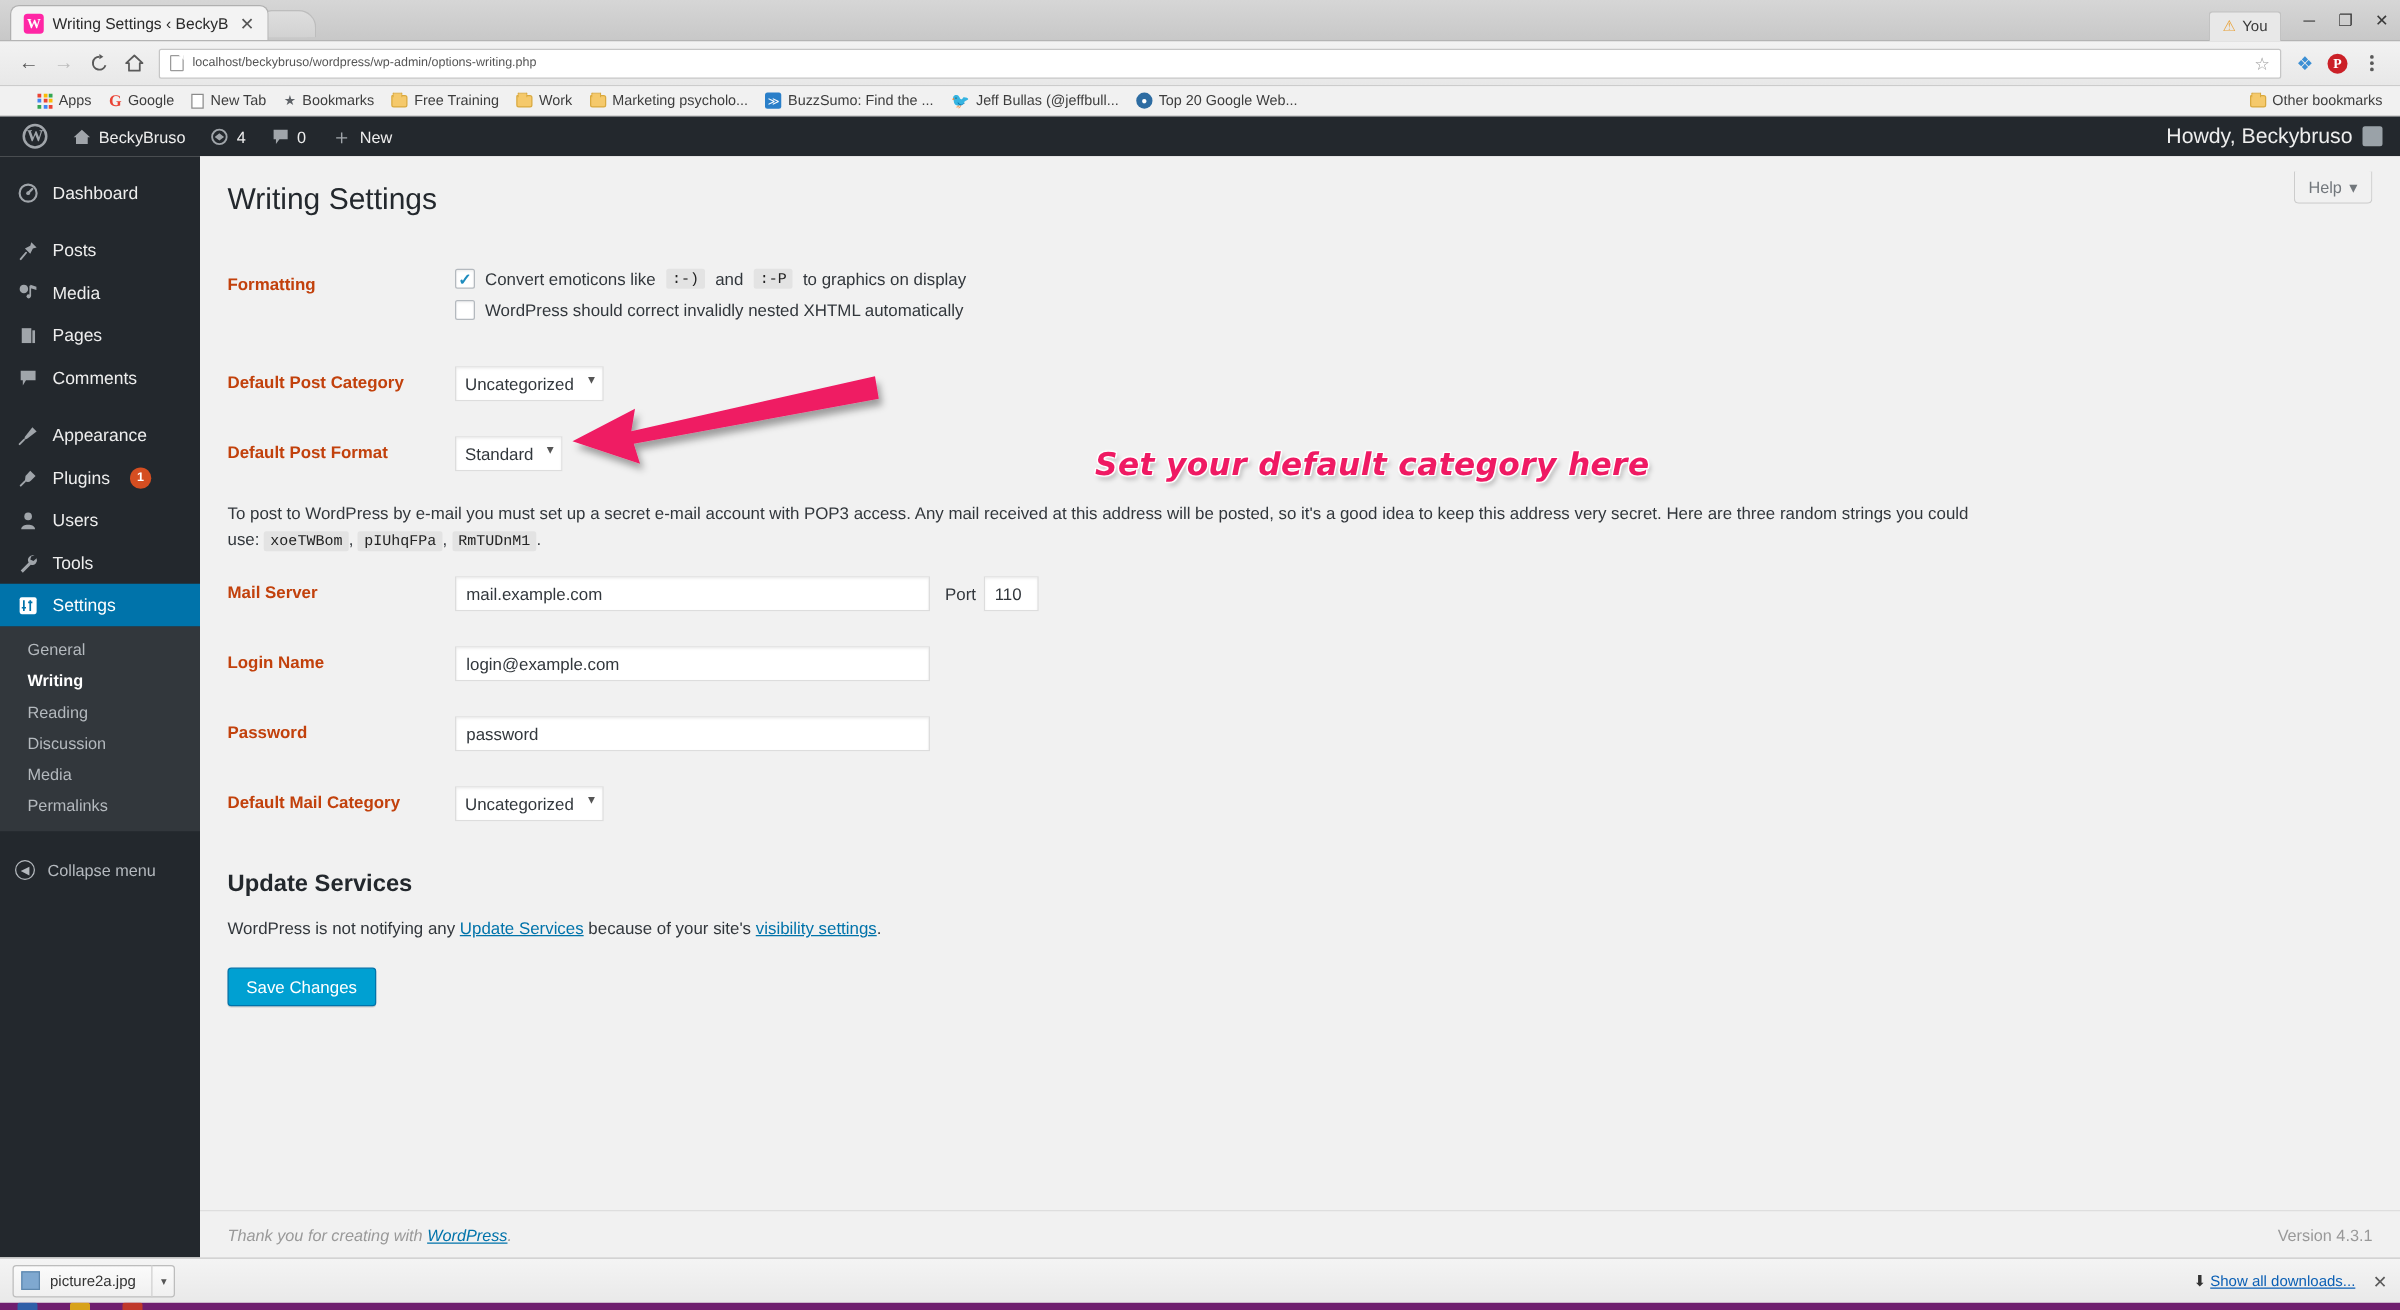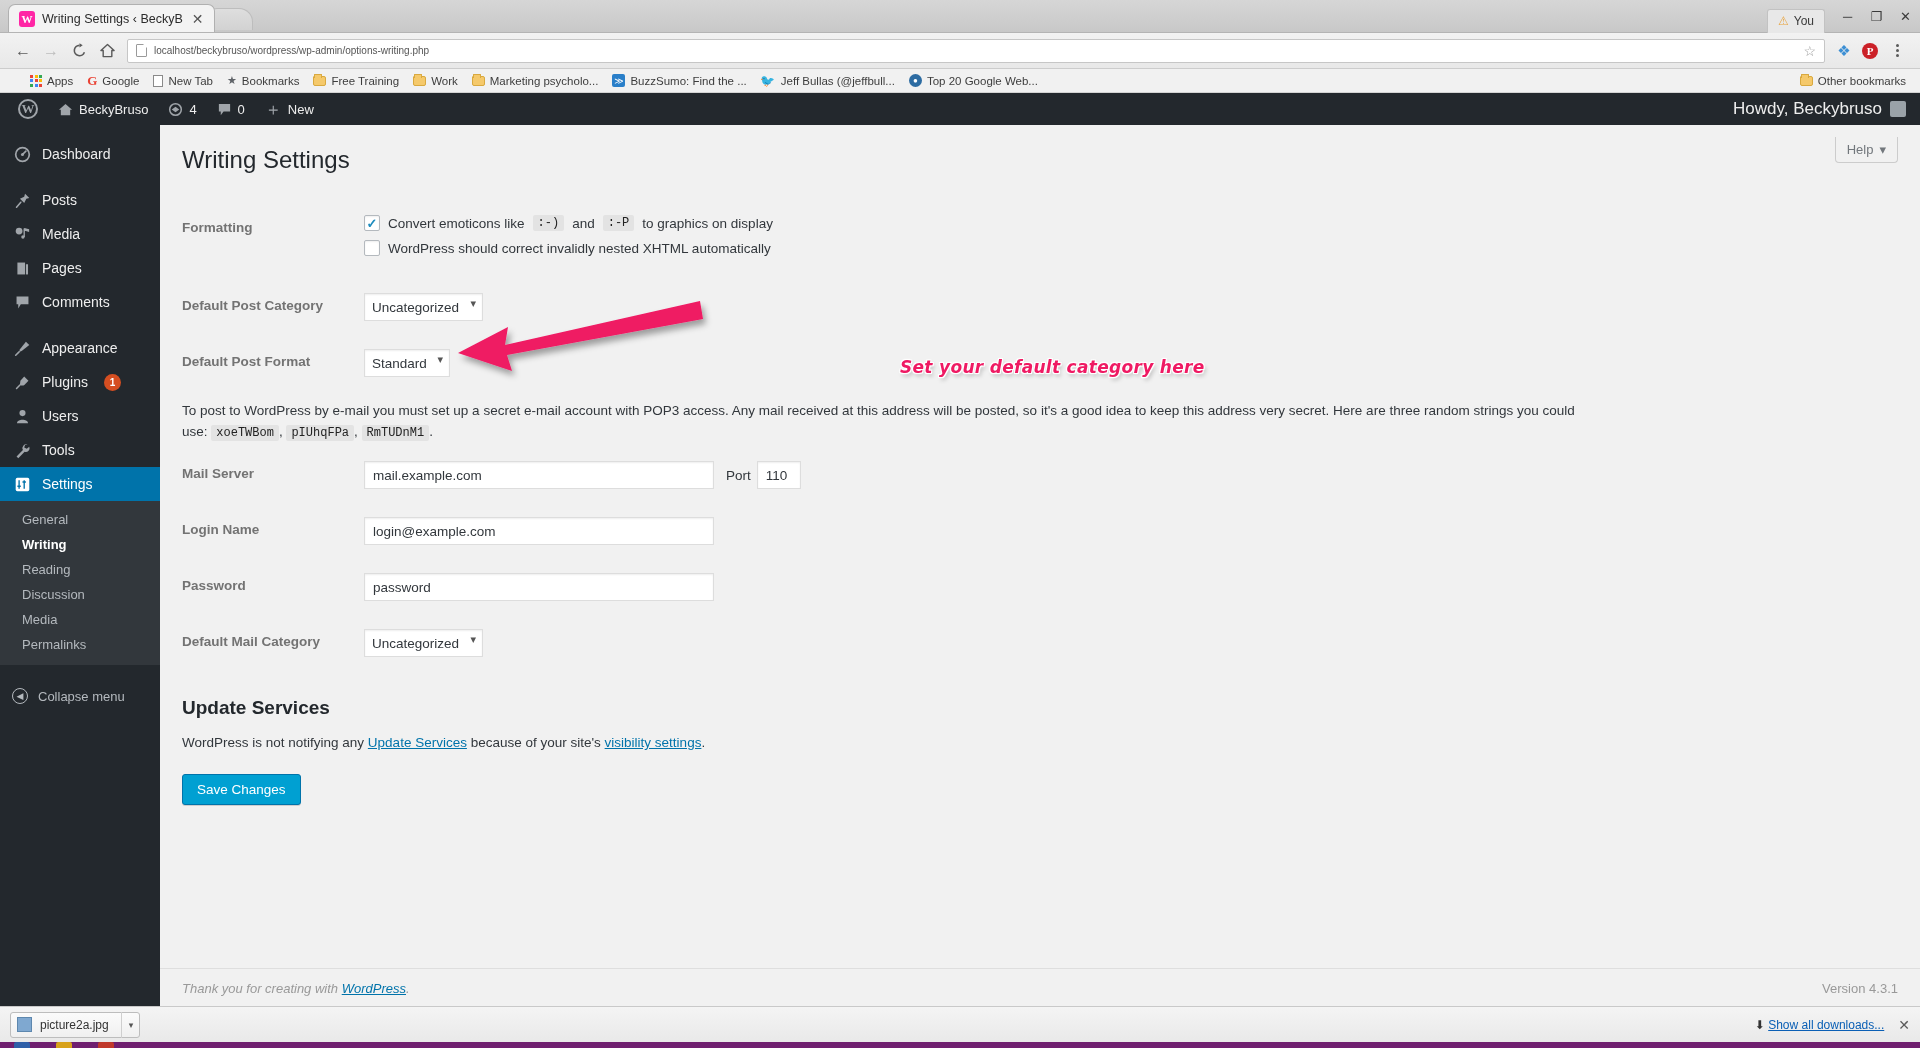--- a/index.html
+++ b/index.html
@@ -261,21 +261,21 @@
     padding: 9px 0 4px 0; line-height: 1.3;
     margin-bottom: 22px;
   }
   h2.section {
     font-size: 19px; font-weight: 600; color:#23282d;
     margin: 26px 0 0 0; padding: 0 0 4px 0;
   }
   table.form-table { width: 100%; border-collapse: collapse; }
   table.form-table th {
     width: 182px; text-align: left; vertical-align: top;
-    font-size: 13.5px; font-weight: 600; color:#737373;
+    font-size: 13.5px; font-weight: 600; color:#c2410c;
     padding: 18px 10px 18px 0; line-height: 1.3;
   }
   table.form-table td {
     padding: 14px 10px 14px 0; vertical-align: top;
     font-size: 13.5px; color:#32373c;
   }
   .chk-row { display:flex; align-items:center; gap:8px; margin-bottom: 9px;
              font-size: 13.5px; color:#32373c; }
   .chk {
     width: 16px; height: 16px; flex:0 0 16px;
@@ -308,21 +308,21 @@
     max-width: 1400px; margin: 10px 0 4px 0;
   }
   input.wp-text {
     font-family:"Liberation Sans",sans-serif;
     font-size:13.5px; color:#32373c;
     padding: 5px 8px; border:1px solid #ddd; background:#fff;
     box-shadow: inset 0 1px 2px rgba(0,0,0,.07);
     border-radius:0; height:28px;
   }
   input.wp-text::placeholder { color:#72777c; }
-  .regular-text { width: 350px; }
+  .regular-text { width: 380px; }
   .small-text { width: 44px; }
   .port-label { font-size:13.5px; color:#32373c; margin: 0 6px 0 12px; }
   .inline-row { display:flex; align-items:center; }
   a.wp-link { color:#0073aa; text-decoration: underline; }
   .mono-str { font-family:"Liberation Mono", monospace; }
   .btn-primary {
     background:#00a0d2; border:1px solid #0073aa;
     color:#fff; font-size:13.5px;
     padding: 7px 14px; border-radius:3px;
     box-shadow: 0 1px 0 rgba(0,0,0,.15);
@@ -334,23 +334,23 @@
     border-top:1px solid #dedede;
     padding: 12px 22px 10px;
     display:flex; justify-content:space-between;
     font-size:13px; color:#999; font-style: italic;
   }
   .wp-footer .ver { font-style: normal; }
 
   
   .annot { position:absolute; pointer-events:none; }
   .annot-text {
-    position:absolute; left: 740px; top: 232px;
+    position:absolute; left: 716px; top: 232px;
     font-family:"DejaVu Sans", sans-serif;
-    font-size: 17px; font-weight: bold; font-style: italic;
+    font-size: 25px; font-weight: bold; font-style: italic;
     color: #ef1a63;
     -webkit-text-stroke: 1px #fff;
     paint-order: stroke fill;
     text-shadow: 0 0 3px #fff, 0 0 3px #fff, 1px 1px 0 #fff, -1px 1px 0 #fff,
                  1px -1px 0 #fff, -1px -1px 0 #fff, 2px 3px 4px rgba(0,0,0,.25);
     letter-spacing: .3px;
     white-space: nowrap;
   }
 
   

